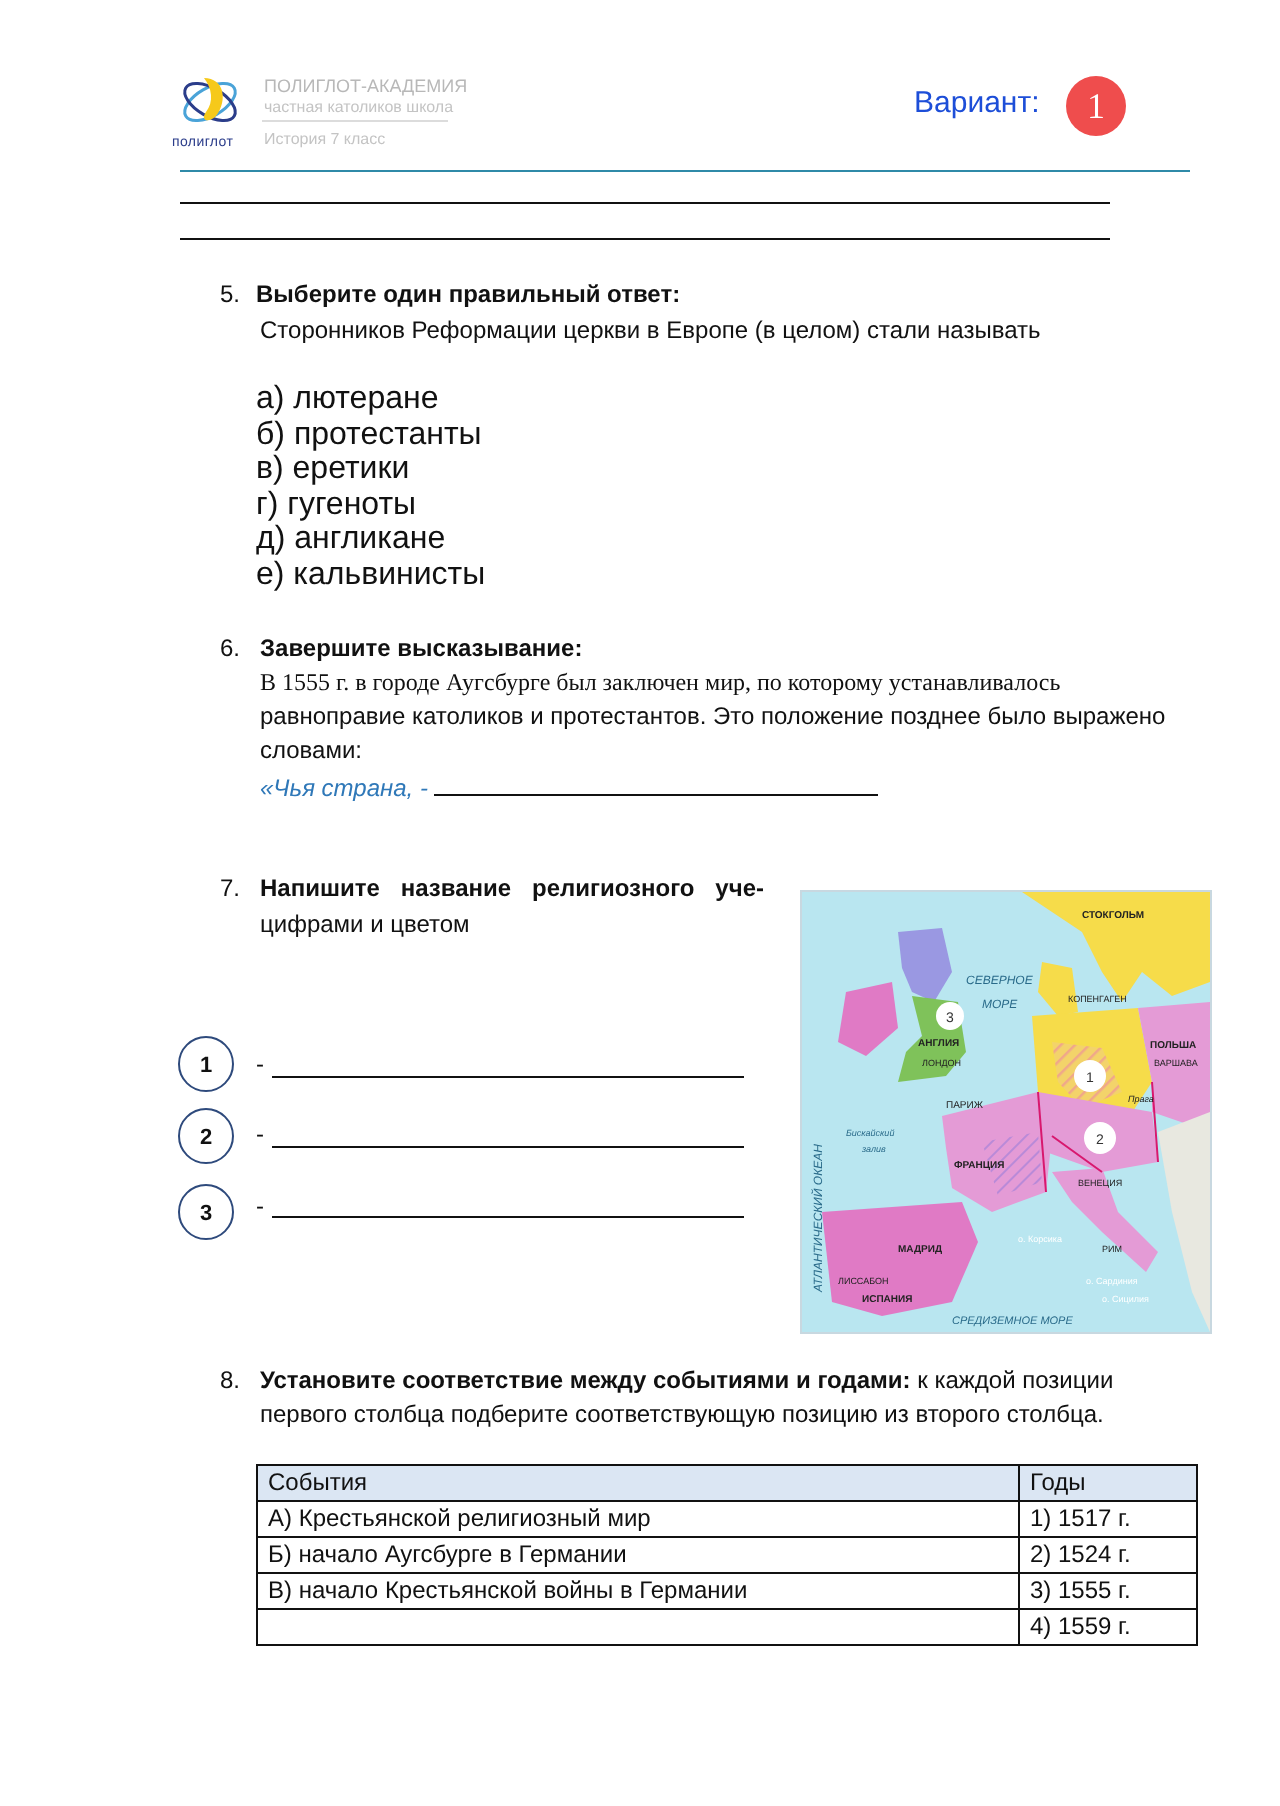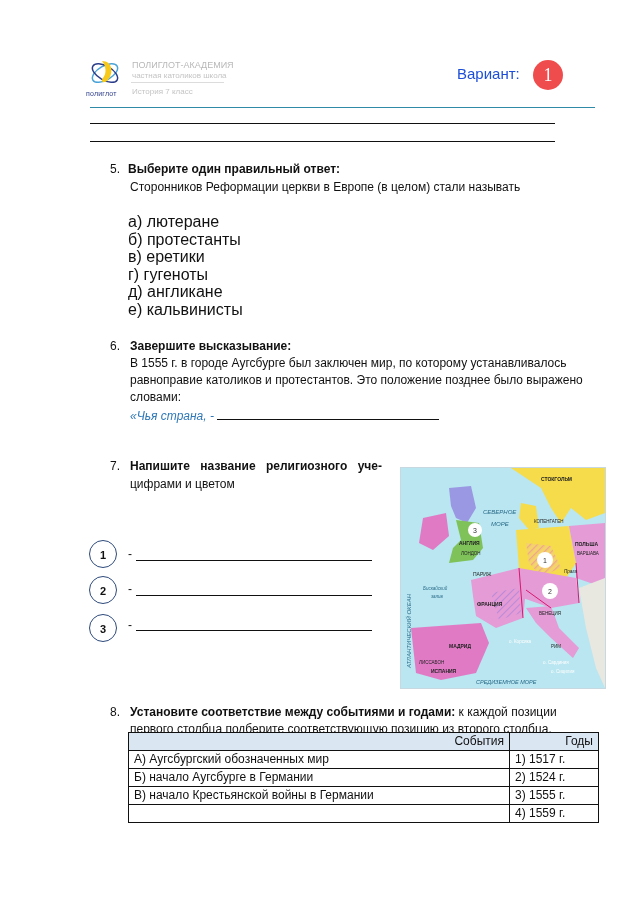--- a/index.html
+++ b/index.html
@@ -1,17 +1,17 @@
 <!DOCTYPE html>
 <html><head>
 <meta charset="utf-8">
 <style>
   html, body { margin:0; padding:0; background:#ffffff; }
   body { width:640px; height:903px; position:relative; overflow:hidden; font-family:"Liberation Sans", sans-serif; color:#111; }
-  .abs { position:absolute;margin-top:22px; }
+  .abs { position:absolute; }
   .logo { left:86px; top:36px; width:38px; height:42px; }
   .logo-caption { left:86px; top:68px; font-size:7px; color:#2b3d8a; letter-spacing:0.2px; }
   .brand1 { left:132px; top:38px; font-size:9px; color:#b8b8b8; }
   .brand2 { left:132px; top:49px; font-size:8px; color:#c4c4c4; }
   .brand-sep { left:131px; top:60px; width:93px; height:1px; background:#dcdcdc; }
   .brand3 { left:132px; top:65px; font-size:8px; color:#c4c4c4; }
   .variant-label { left:457px; top:43px; font-size:15px; color:#1d4ed8; }
   .variant-badge { left:533px; top:38px; width:30px; height:30px; border-radius:50%; background:#ef4d4d; color:#fff; font-size:18px; text-align:center; line-height:30px; font-family:"Liberation Serif", serif; }
   .header-line { left:90px; top:85px; width:505px; height:1px; background:#2f8aa8; }
   .blank-line { left:90px; width:465px; height:1px; background:#111; }
@@ -19,21 +19,21 @@
   .qtext { font-size:12px; line-height:17.5px; }
   .bold { font-weight:bold; }
   .opt { font-size:16px; line-height:17.5px; }
   .italic-blue { color:#2f78b8; font-style:italic; }
   .fill-line { display:inline-block; border-bottom:1px solid #111; height:13px; vertical-align:baseline; }
   .circle-num { width:28px; height:28px; border:1.5px solid #2e4a7c; border-radius:50%; text-align:center; line-height:28px; font-size:11px; font-weight:bold; color:#111; box-sizing:border-box; background:#fff; }
   .answer-line { height:1px; background:#111; width:236px; }
   .dash { font-size:12px; }
   table.match { position:absolute; left:128px; top:732px; width:471px; border-collapse:collapse; font-size:12px; }
   table.match td, table.match th { border:1px solid #111; padding:0 5px; height:17px; line-height:17px; }
-  table.match th { background:#dbe6f3; font-weight:normal; text-align:right; }
+  table.match th { background:#dbe6f3; font-weight:normal; text-align:left; }
   .map { left:400px; top:445px; width:204px; height:220px; overflow:hidden; border:1px solid #c8d8e0; }
 </style>
 </head>
 <body>
 
 <div class="abs logo">
   <svg width="38" height="32" viewBox="0 0 38 32">
     <ellipse cx="19" cy="15" rx="14" ry="7" fill="none" stroke="#4aa3d8" stroke-width="1.5" transform="rotate(-30 19 15)"></ellipse>
     <ellipse cx="19" cy="15" rx="14" ry="7" fill="none" stroke="#2b3d8a" stroke-width="1.5" transform="rotate(30 19 15)"></ellipse>
     <path d="M16 3 C26 3 28 14 22 22 C18 26 14 24 17 20 C21 15 20 8 16 3 Z" fill="#f6c91a"></path>
@@ -58,21 +58,21 @@
   <div class="opt">а) лютеране</div>
   <div class="opt">б) протестанты</div>
   <div class="opt">в) еретики</div>
   <div class="opt">г) гугеноты</div>
   <div class="opt">д) англикане</div>
   <div class="opt">е) кальвинисты</div>
 </div>
 
 <div class="abs qnum" style="left:110px; top:317px;">6.</div>
 <div class="abs qtext bold" style="left:130px; top:316px;">Завершите высказывание:</div>
-<div class="abs qtext" style="left:130px; top:333px; width:470px; text-align:justify;">В 1555 г. в городе Аугсбурге был заключен мир, по которому устанавливалось</div>
+<div class="abs qtext" style="left:130px; top:333px; width:470px; text-align:justify;font-family:Liberation Serif, serif;">В 1555 г. в городе Аугсбурге был заключен мир, по которому устанавливалось</div>
 <div class="abs qtext" style="left:130px; top:350px;">равноправие католиков и протестантов. Это положение позднее было выражено</div>
 <div class="abs qtext" style="left:130px; top:367px;">словами:</div>
 <div class="abs qtext" style="left:130px; top:384px;">
   <span class="italic-blue">«Чья страна, - </span><span class="fill-line" style="width:222px;"></span>
 </div>
 
 <div class="abs qnum" style="left:110px; top:437px;">7.</div>
 <div class="abs qtext" style="left:130px; top:436px; width:252px;">
   <div style="text-align:justify; text-align-last:justify;" class="bold">Напишите название религиозного уче-</div>
   <div>цифрами и цветом</div>
@@ -170,21 +170,21 @@
 </div>
 <div class="abs qtext" style="left:130px; top:699px;">первого столбца подберите соответствующую позицию из второго столбца.</div>
 
 <table class="match">
   <tbody>
       <tr>
     <th style="width:370px;">События</th>
     <th>Годы</th>
   </tr>
   <tr>
-    <td>А) Аугсбургский обозначенных мир</td>
+    <td>А) Крестьянской религиозный мир</td>
     <td>1) 1517 г.</td>
   </tr>
   <tr>
     <td>Б) начало Аугсбурге в Германии</td>
     <td>2) 1524 г.</td>
   </tr>
   <tr>
     <td>В) начало Крестьянской войны в Германии</td>
     <td>3) 1555 г.</td>
   </tr>

